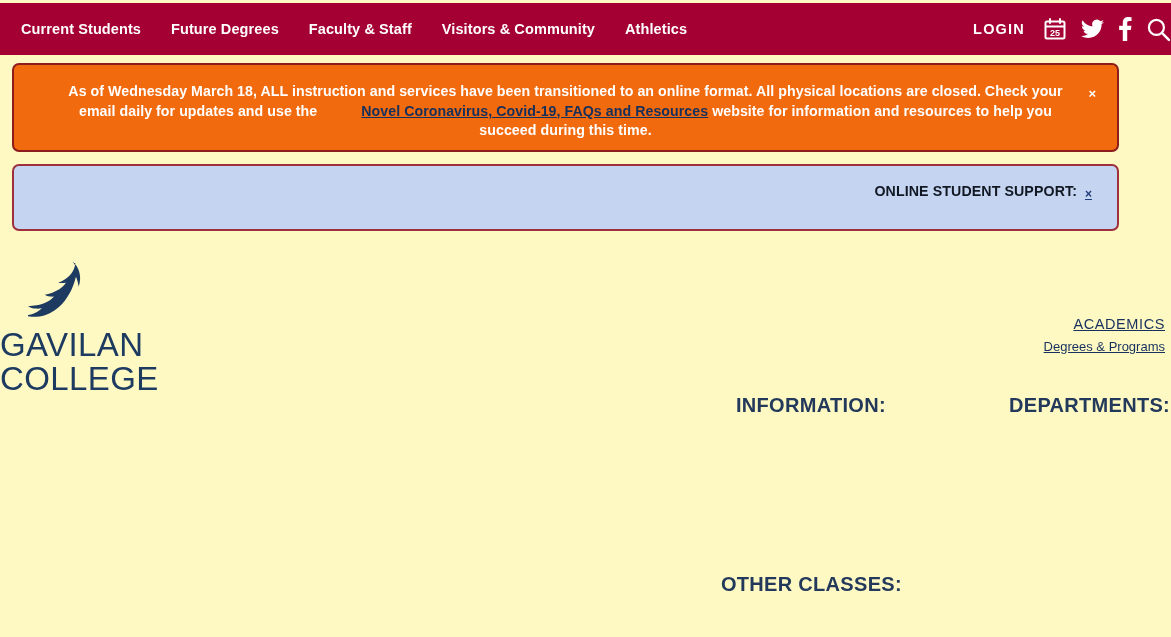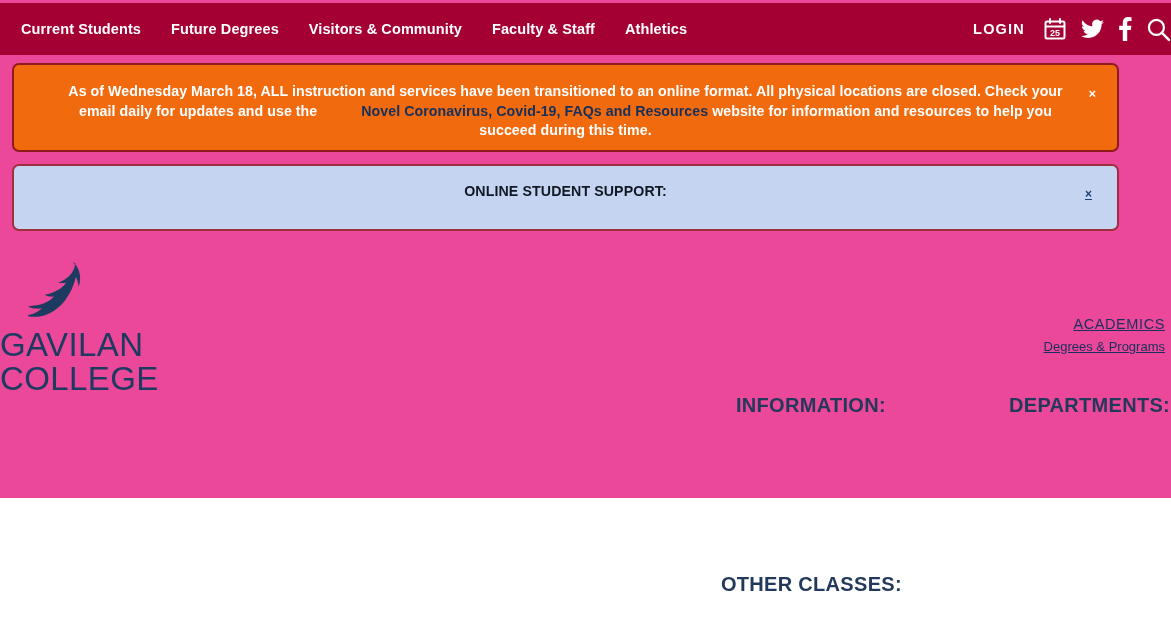--- a/index.html
+++ b/index.html
@@ -8,22 +8,22 @@
     margin: 0; padding: 0;
     width: 1171px; height: 637px;
     background: #ffffff;
     font-family: "Liberation Sans", sans-serif;
     overflow: hidden;
   }
 
   .page {
     position: relative;
     width: 1171px;
-    height: 498px;
-    background: #ec4899;
+    height: 637px;
+    background: #fef9c3;
   }
 
   
   .topbar {
     position: absolute;
     top: 3px; left: 0;
     width: 1171px;
     height: 52px;
     background: #a50034;
     display: flex;
@@ -82,20 +82,21 @@
   }
   .alert-orange .alert-text {
     color: #ffffff;
     font-size: 14.2px;
     font-weight: bold;
     line-height: 19.5px;
     letter-spacing: 0.05px;
   }
   .alert-orange .alert-link {
     color: #16305c;
+    text-decoration: underline;
     font-weight: bold;
     cursor: pointer;
     margin-left: 40px;
   }
   .close-orange {
     position: absolute;
     top: 22px; right: 21px;
     color: #ffffff;
     font-size: 13px;
     font-weight: bold;
@@ -106,21 +107,21 @@
   
   .alert-blue {
     position: absolute;
     top: 164px; left: 12px;
     width: 1107px;
     height: 67px;
     background: #c5d4f0;
     border: 2px solid #9e2f3c;
     border-radius: 7px;
     padding: 15px 40px 10px 40px;
-    text-align: center;
+    text-align: right;
   }
   .alert-blue .support-title {
     color: #111823;
     font-size: 14.2px;
     font-weight: bold;
     line-height: 20px;
     letter-spacing: 0.1px;
   }
   .alert-blue .support-line {
     color: #111823;
@@ -210,22 +211,22 @@
 </head>
 <body>
 
 <div class="page">
 
   <div class="topbar">
 
     <div class="nav-left">
       <a class="nav-item">Current Students</a>
       <a class="nav-item">Future Degrees</a>
+      <a class="nav-item">Faculty &amp; Staff</a>
       <a class="nav-item">Visitors &amp; Community</a>
-      <a class="nav-item">Faculty &amp; Staff</a>
       <a class="nav-item">Athletics</a>
     </div>
 
     <div class="nav-right">
       <a class="login-link">LOGIN</a>
 
       <span class="icon-btn">
         <svg width="24" height="24" viewBox="0 0 24 24" fill="none">
           <rect x="2.5" y="4.5" width="19" height="17" rx="1.5" stroke="#ffffff" stroke-width="2"></rect>
           <path d="M2.5 9.5 H21.5" stroke="#ffffff" stroke-width="2"></path>

